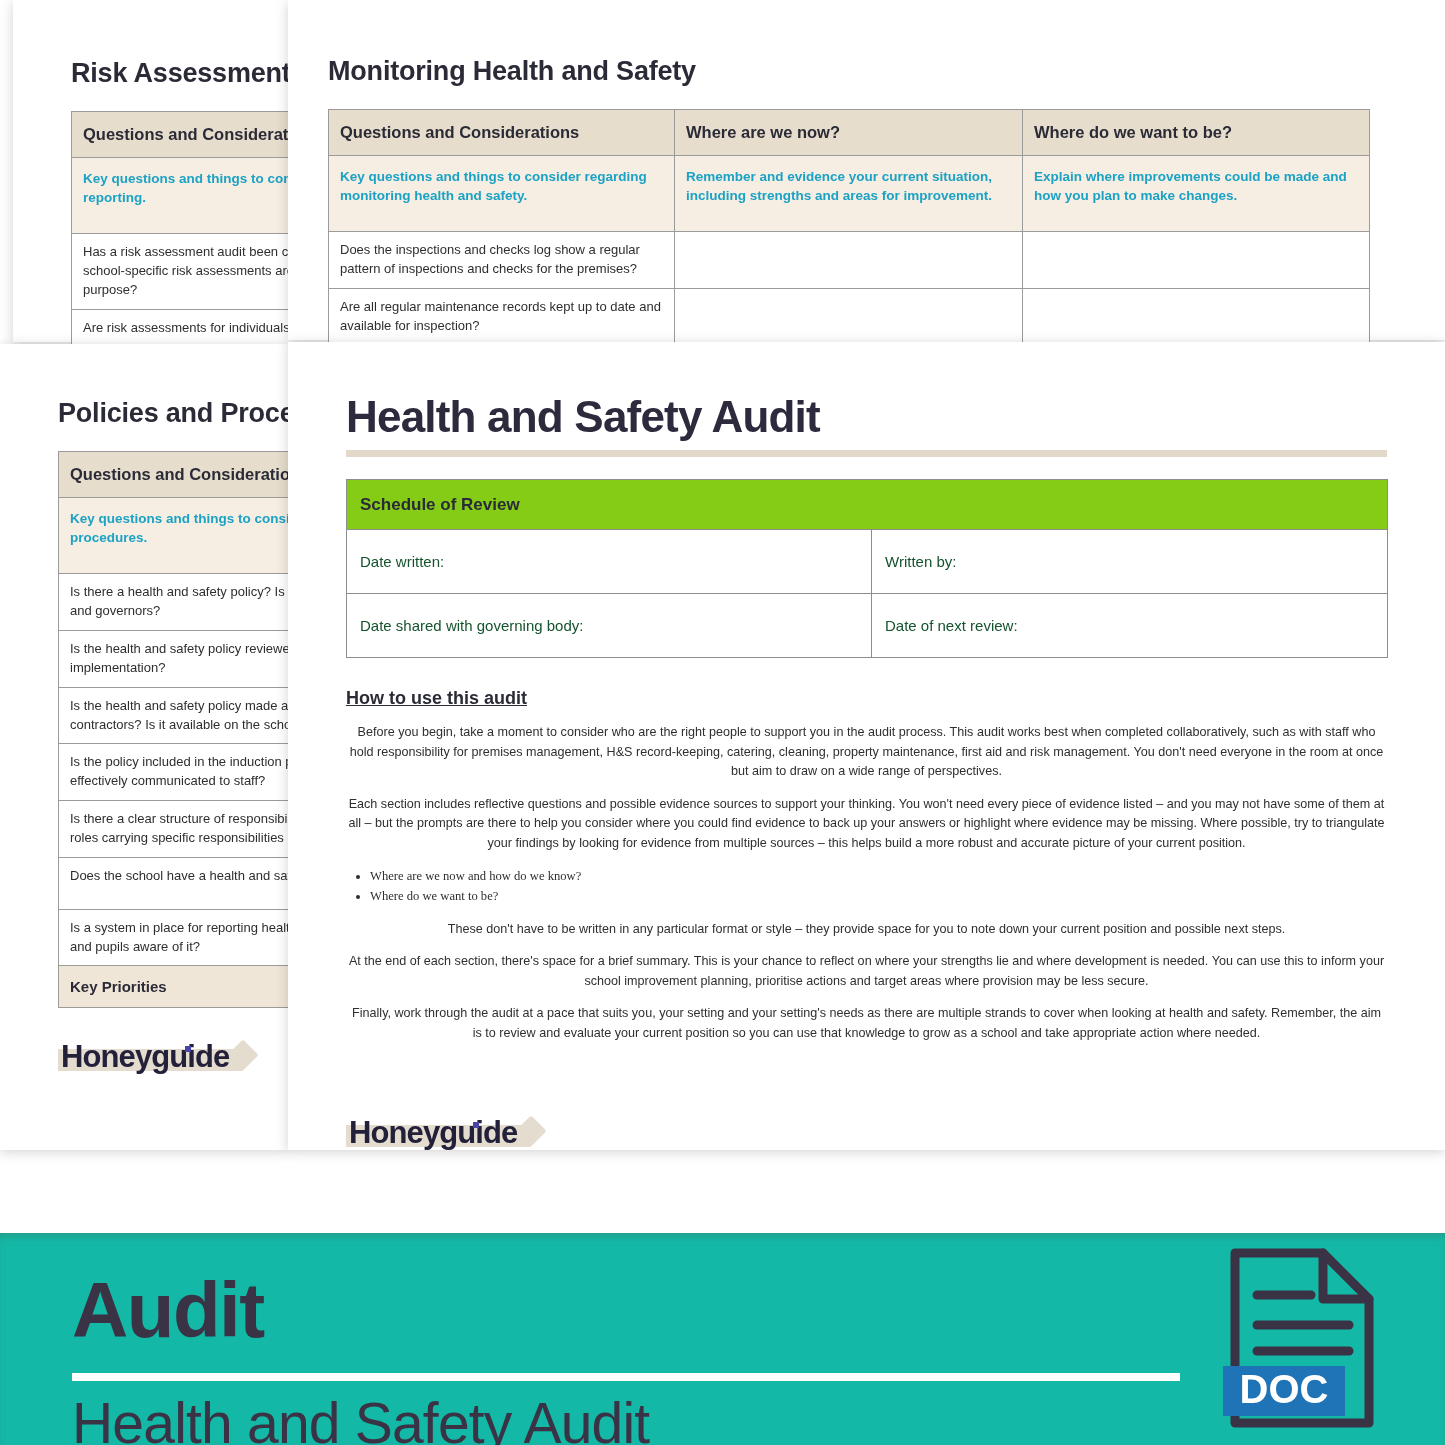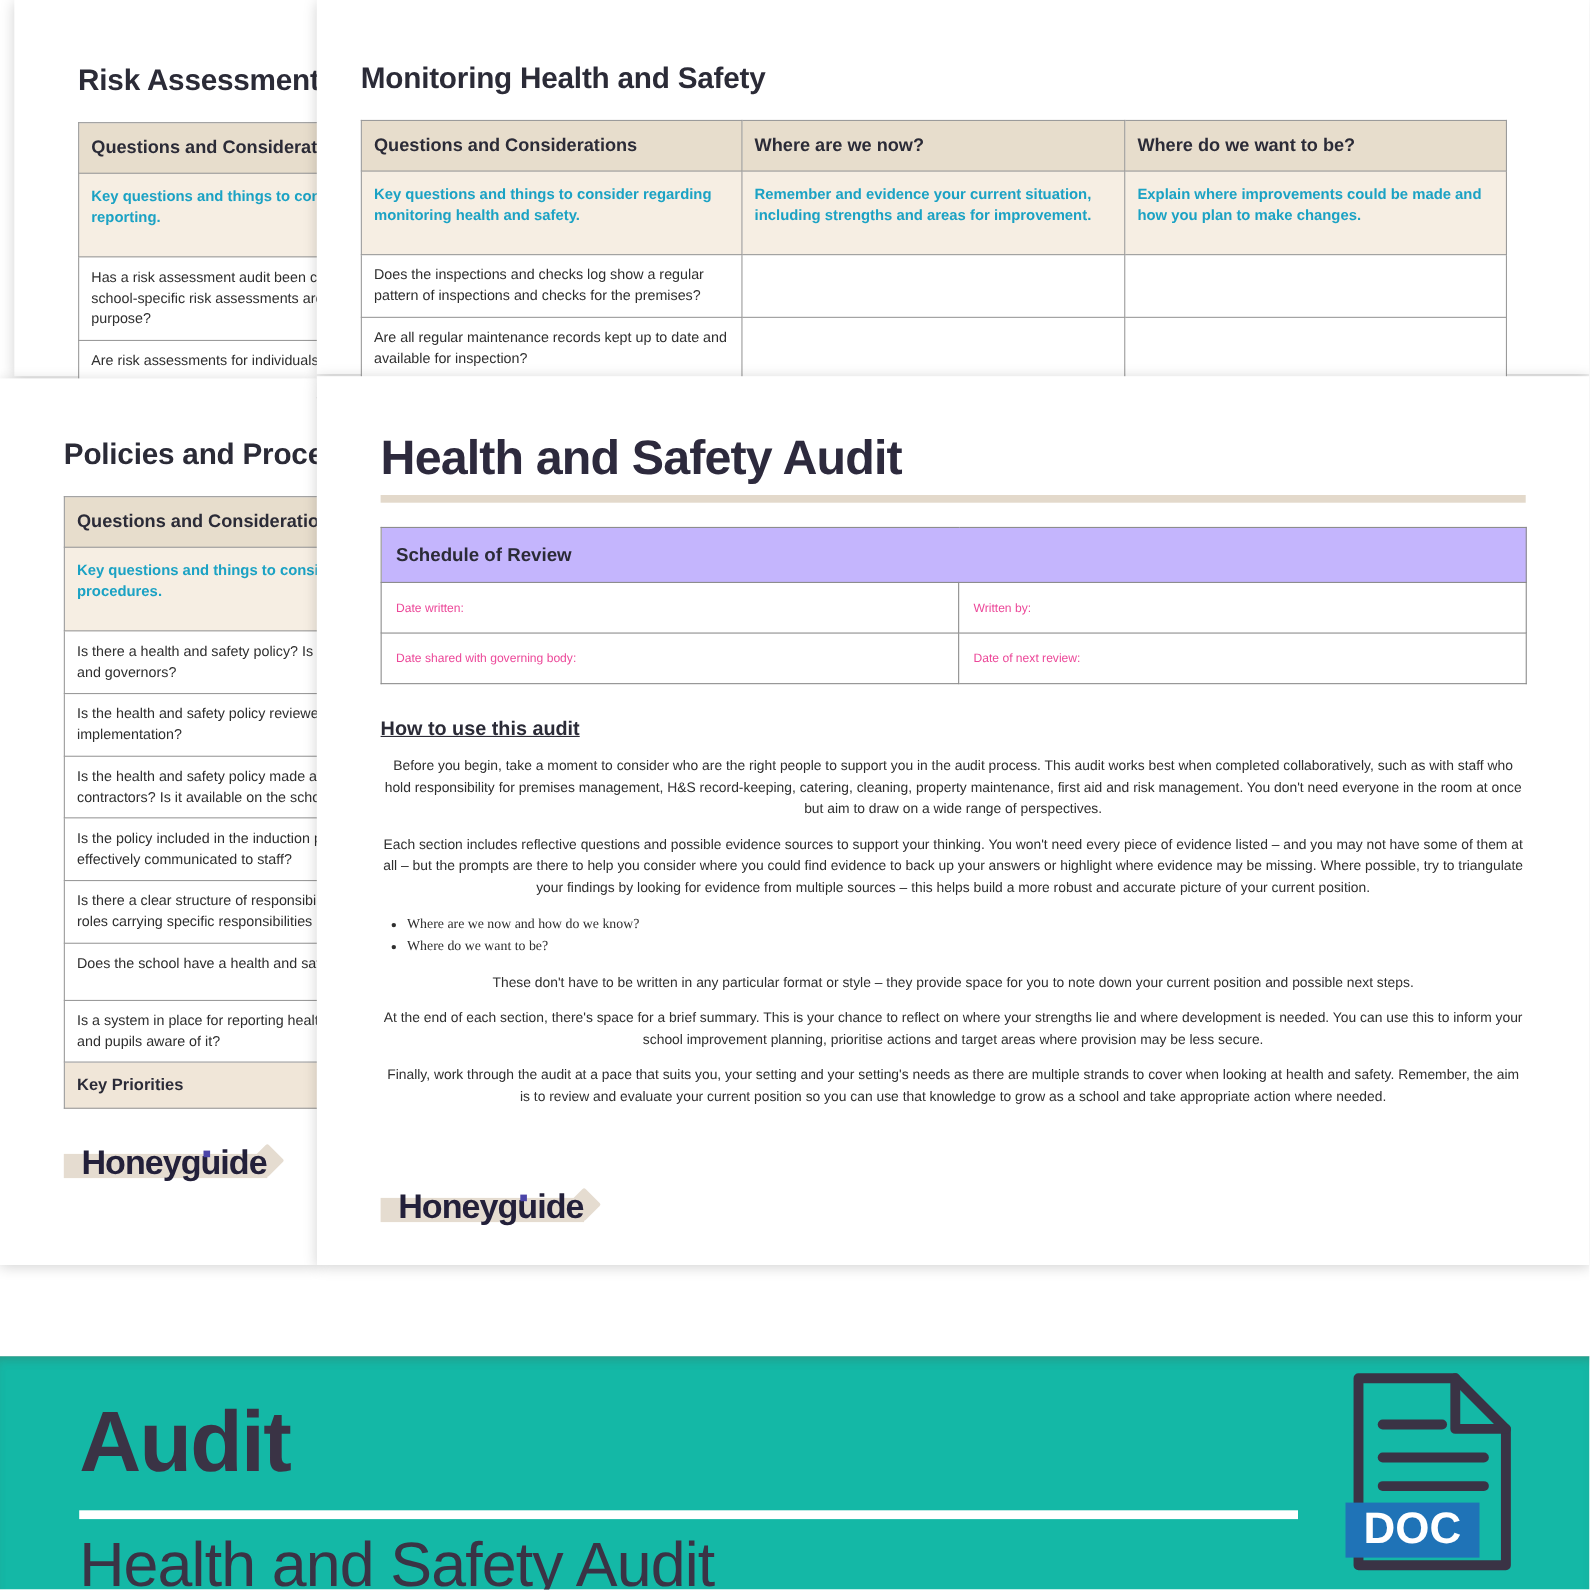--- a/index.html
+++ b/index.html
@@ -86,27 +86,27 @@
 
   
   table.schedule {
     border-collapse:collapse;
     width:100%;
     table-layout:fixed;
   }
   table.schedule td {
     border:1px solid #8d8d8d;
     padding:14px 13px;
-    font-size:11px;
-    color:#ec4899;
-    height:46px;
+    font-size:15px;
+    color:#14532d;
+    height:64px;
     vertical-align:middle;
   }
   table.schedule td.sched-head {
-    background:#c4b5fd;
+    background:#84cc16;
     font-weight:bold;
     font-size:17px;
     color:#2b2b37;
     height:50px;
   }
 
   
   h2.howto {
     font-size:18px;
     font-weight:bold;
@@ -153,21 +153,21 @@
     border-radius:2px;
   }
   .logo .word {
     position:relative;
     z-index:2;
     font-size:31px;
     font-weight:bold;
     color:#23203a;
     letter-spacing:-0.9px;
     line-height:42px;
-    padding-left:16px;
+    padding-left:3px;
   }
   .logo .dot {
     position:absolute;
     z-index:3;
     width:6px; height:6px;
     background:#4b45a8;
   }
 
   
   .banner {

